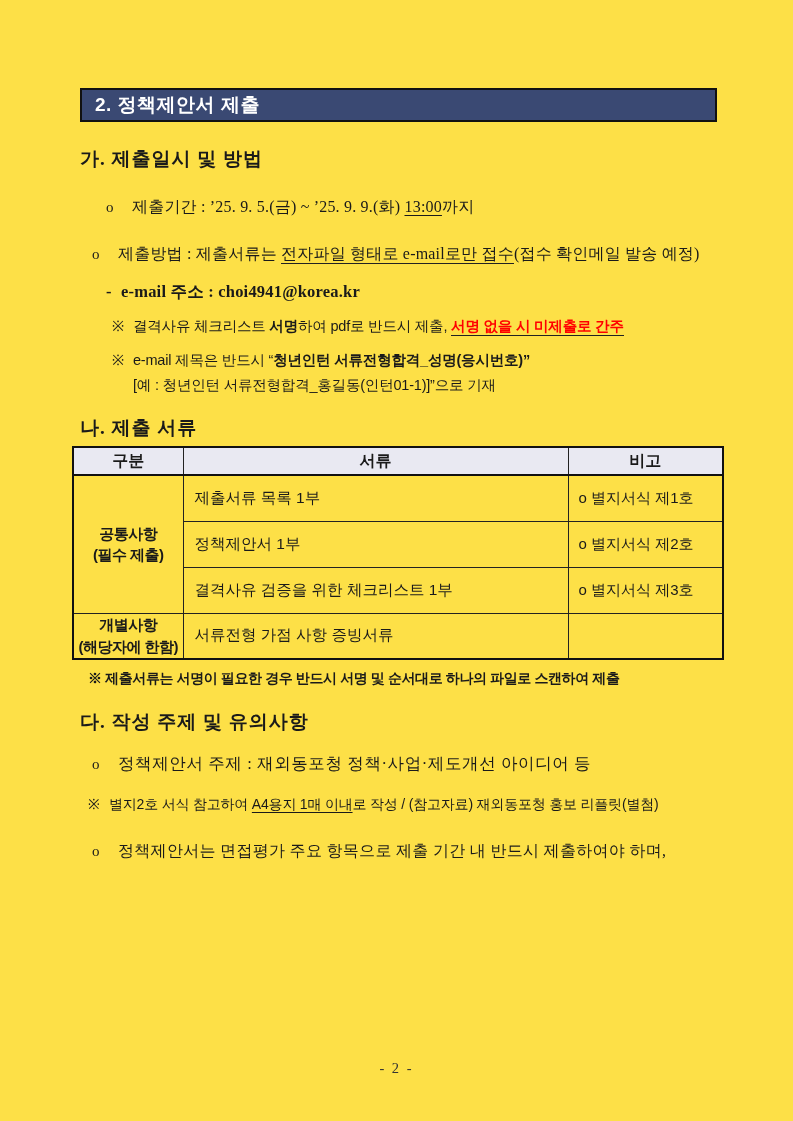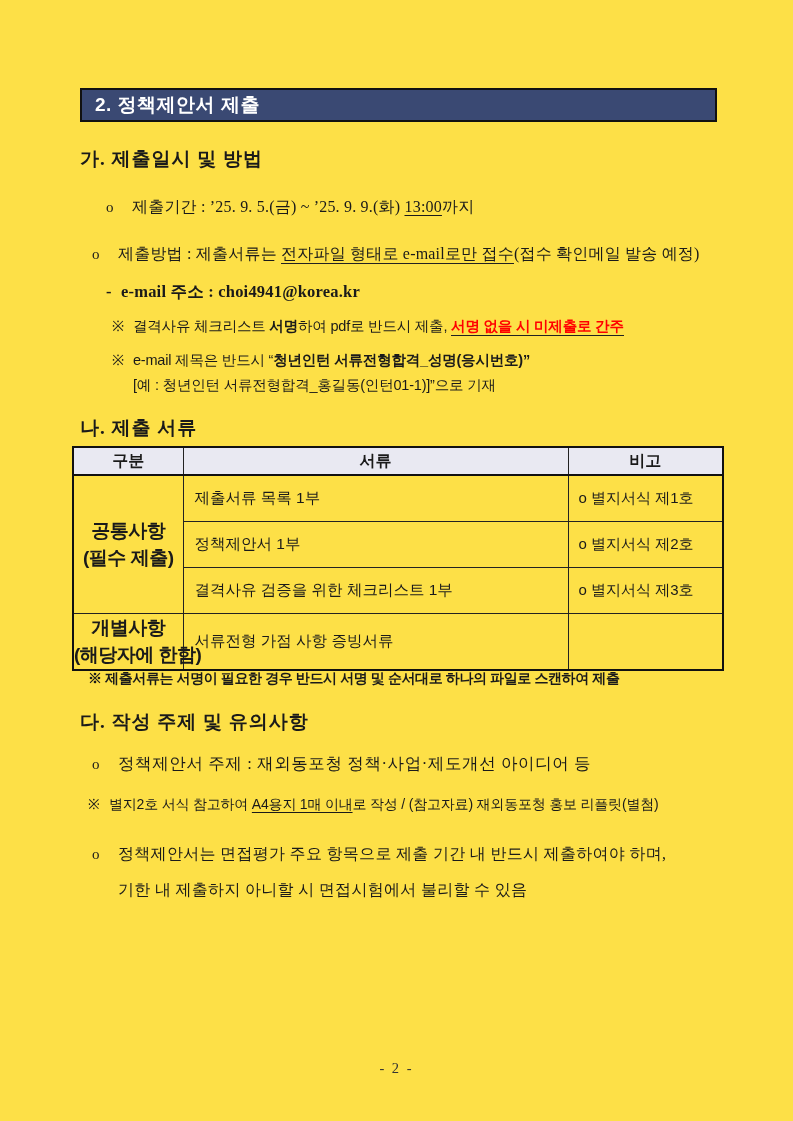--- a/index.html
+++ b/index.html
@@ -73,32 +73,32 @@
     background:var(--table-header-bg);
     font-weight:bold;height:28px;text-align:center;
     border-bottom:2px solid #111;font-size:16px;
   }
   .doc-table tbody td{height:46px;}
   .col-group{width:110px;}
   .col-doc{width:385px;}
   .col-note{width:155px;}
   .cell-group{
     text-align:center;font-weight:bold;
-    font-size:19px;letter-spacing:-0.5px;white-space:nowrap;
+    font-size:15px;letter-spacing:-0.5px;white-space:nowrap;
     line-height:1.45;
   }
   .cell-doc{padding-left:11px;text-align:left;}
   .cell-note{padding-left:10px;text-align:left;font-size:15px;white-space:nowrap;}
 
   .note-b{
     font-family:"Liberation Sans",sans-serif;
     font-weight:bold;font-size:14px;letter-spacing:-0.4px;white-space:nowrap;
   }
 
-  .two-line{line-height:35px;white-space:nowrap;font-size:16px;letter-spacing:0.3px;}
+  .two-line{line-height:29px;white-space:nowrap;font-size:16px;letter-spacing:0.3px;}
   .cont-indent{padding-left:26px;}
 
   .footer{
     left:0;top:1060px;width:793px;text-align:center;
     font-size:14.5px;color:#333;letter-spacing:2px;
   }
 </style>
 </head>
 <body>
 
@@ -178,18 +178,17 @@
   </div>
 
   <div class="abs sans-note" style="left:88px;top:794px;font-size:14px;">
     <span class="marker">※</span><span>별지2호 서식 참고하여 </span><span class="u">A4용지 1매 이내</span><span>로 작성 / (참고자료) 재외동포청 홍보 리플릿(별첨)</span>
   </div>
 
   <div class="abs two-line" style="left:92px;top:836px;">
     <div>
       <span class="bullet">o</span><span>정책제안서는 면접평가 주요 항목으로 제출 기간 내 반드시 제출하여야 하며,</span>
     </div>
-    <div class="cont-indent">기한 내 제출하지 아니할 시 면접시험에서 불리할 수 있음</div>
   </div>
 
   <div class="abs footer">- 2 -</div>
 
 </div>
 
 </body></html>

